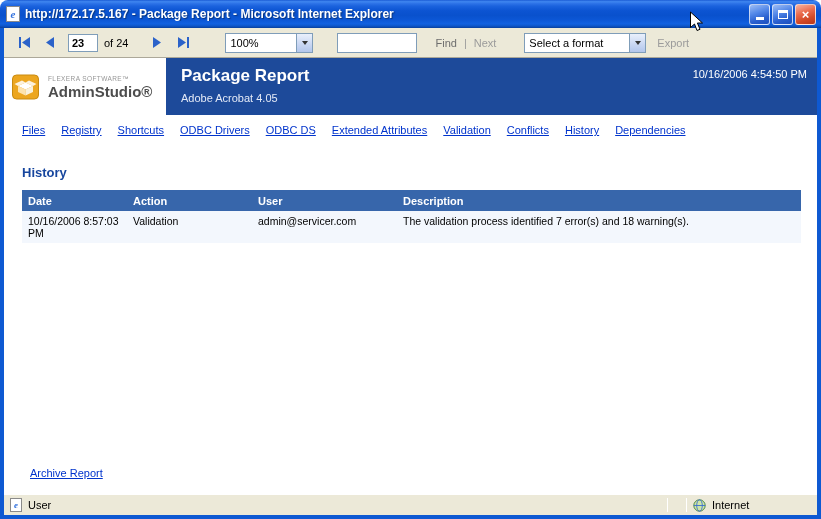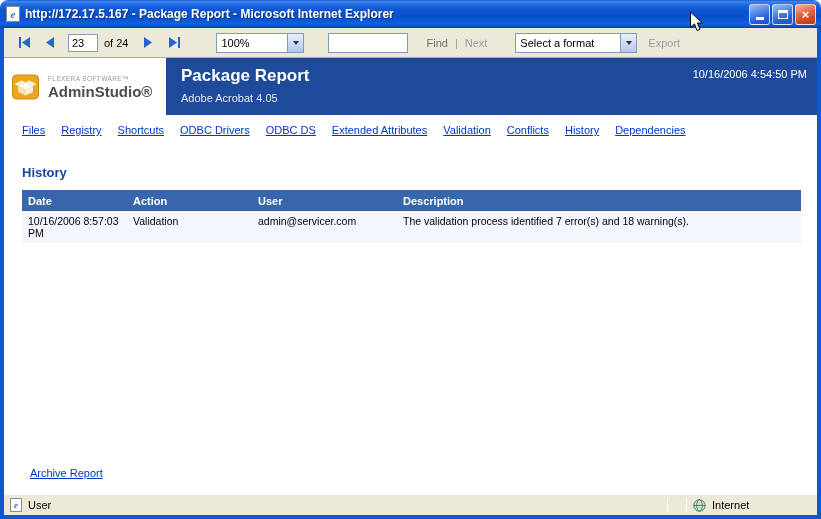--- a/index.html
+++ b/index.html
@@ -39,22 +39,22 @@
     border:4px solid #0e59d2; border-top:0; background:#fff;
     display:flex; flex-direction:column; }
 
   
   .toolbar{ height:30px; flex:0 0 auto; background:#ece9d8;
     border-bottom:1px solid #aca899; display:flex; align-items:center;
     gap:2px; padding:0 8px; font-size:11px; color:#000; }
   .tb-btn{ width:24px; height:22px; display:flex; align-items:center; justify-content:center; }
   .tb-btn svg{ display:block; }
   .page-input{ width:30px; height:18px; border:1px solid #7f9db9; font-size:11px;
-    padding:1px 3px; margin:0 4px; font-family:"Liberation Sans",sans-serif; }
-  .of-label{ margin-right:6px; white-space:nowrap; }
+    padding:1px 3px; margin:0 4px; font-family:"Liberation Sans",sans-serif;font-weight:bold; }
+  .of-label{ margin-right:15px; white-space:nowrap; }
   .combo{ height:20px; background:#fff; border:1px solid #7f9db9; display:flex;
     align-items:center; font-size:11px;justify-content:space-between; }
   .combo .val{ flex:1; padding:0 4px; white-space:nowrap; overflow:hidden; }
   .combo .arrow{ width:16px; align-self:stretch; border-left:1px solid #7f9db9;
     background:linear-gradient(180deg,#e9f0fc,#c8d6f2 60%,#b2c6ec);
     display:flex; align-items:center; justify-content:center; }
   .combo .arrow::after{ content:""; border:3px solid transparent; border-top:4px solid #333;
     margin-top:4px; }
   .zoom-combo{ width:88px; margin-left:28px; }
   .find-input{ width:80px; height:20px; border:1px solid #7f9db9; font-size:11px;

